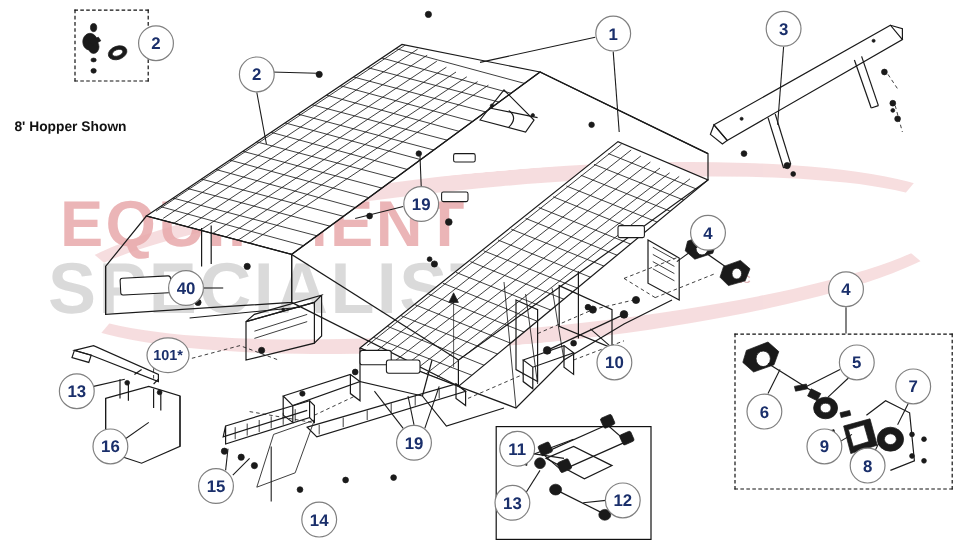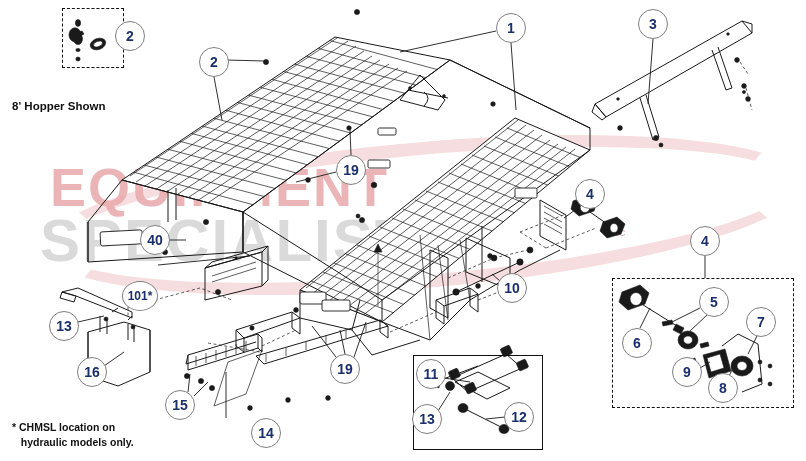--- a/index.html
+++ b/index.html
@@ -497,39 +497,37 @@
       <line x1="336" y1="357" x2="312" y2="326"></line>
       <line x1="354" y1="357" x2="366" y2="322"></line>
     </g>
   </svg>
 
   <div class="detail-box dashed" id="box-hardware"></div>
   <div class="detail-box dashed" id="box-lights"></div>
   <div class="detail-box solid" id="box-ladder"></div>
 
   <div class="note" id="note-hopper">8' Hopper Shown</div>
-  <div class="note" id="note-chmsl">* CHMSL location on
-   hydraulic models only.</div>
 
   <div id="callout-layer">
       <div class="callout" style="left: 130px; top: 36px;">2</div>
       <div class="callout" style="left: 214px; top: 62px;">2</div>
       <div class="callout" style="left: 511px; top: 28px;">1</div>
       <div class="callout" style="left: 653px; top: 24px;">3</div>
       <div class="callout" style="left: 351px; top: 170px;">19</div>
       <div class="callout" style="left: 590px; top: 194px;">4</div>
       <div class="callout" style="left: 705px; top: 241px;">4</div>
       <div class="callout" style="left: 155px; top: 240px;">40</div>
       <div class="callout wide" style="left: 140px; top: 265px;">101*</div>
       <div class="callout" style="left: 714px; top: 302px;">5</div>
       <div class="callout" style="left: 637px; top: 343px;">6</div>
       <div class="callout" style="left: 761px; top: 322px;">7</div>
       <div class="callout" style="left: 723px; top: 388px;">8</div>
       <div class="callout" style="left: 687px; top: 372px;">9</div>
-      <div class="callout" style="left: 512px; top: 288px;">10</div>
+      <div class="callout" style="left: 512px; top: 302px;">10</div>
       <div class="callout" style="left: 431px; top: 374px;">11</div>
       <div class="callout" style="left: 519px; top: 417px;">12</div>
       <div class="callout" style="left: 427px; top: 419px;">13</div>
       <div class="callout" style="left: 226px; top: 433px; margin-left: 25px;">14</div>
       <div class="callout" style="left: 180px; top: 405px;">15</div>
       <div class="callout" style="left: 92px; top: 372px;">16</div>
       <div class="callout" style="left: 64px; top: 326px;">13</div>
       <div class="callout" style="left: 345px; top: 369px;">19</div>
     </div>
 

